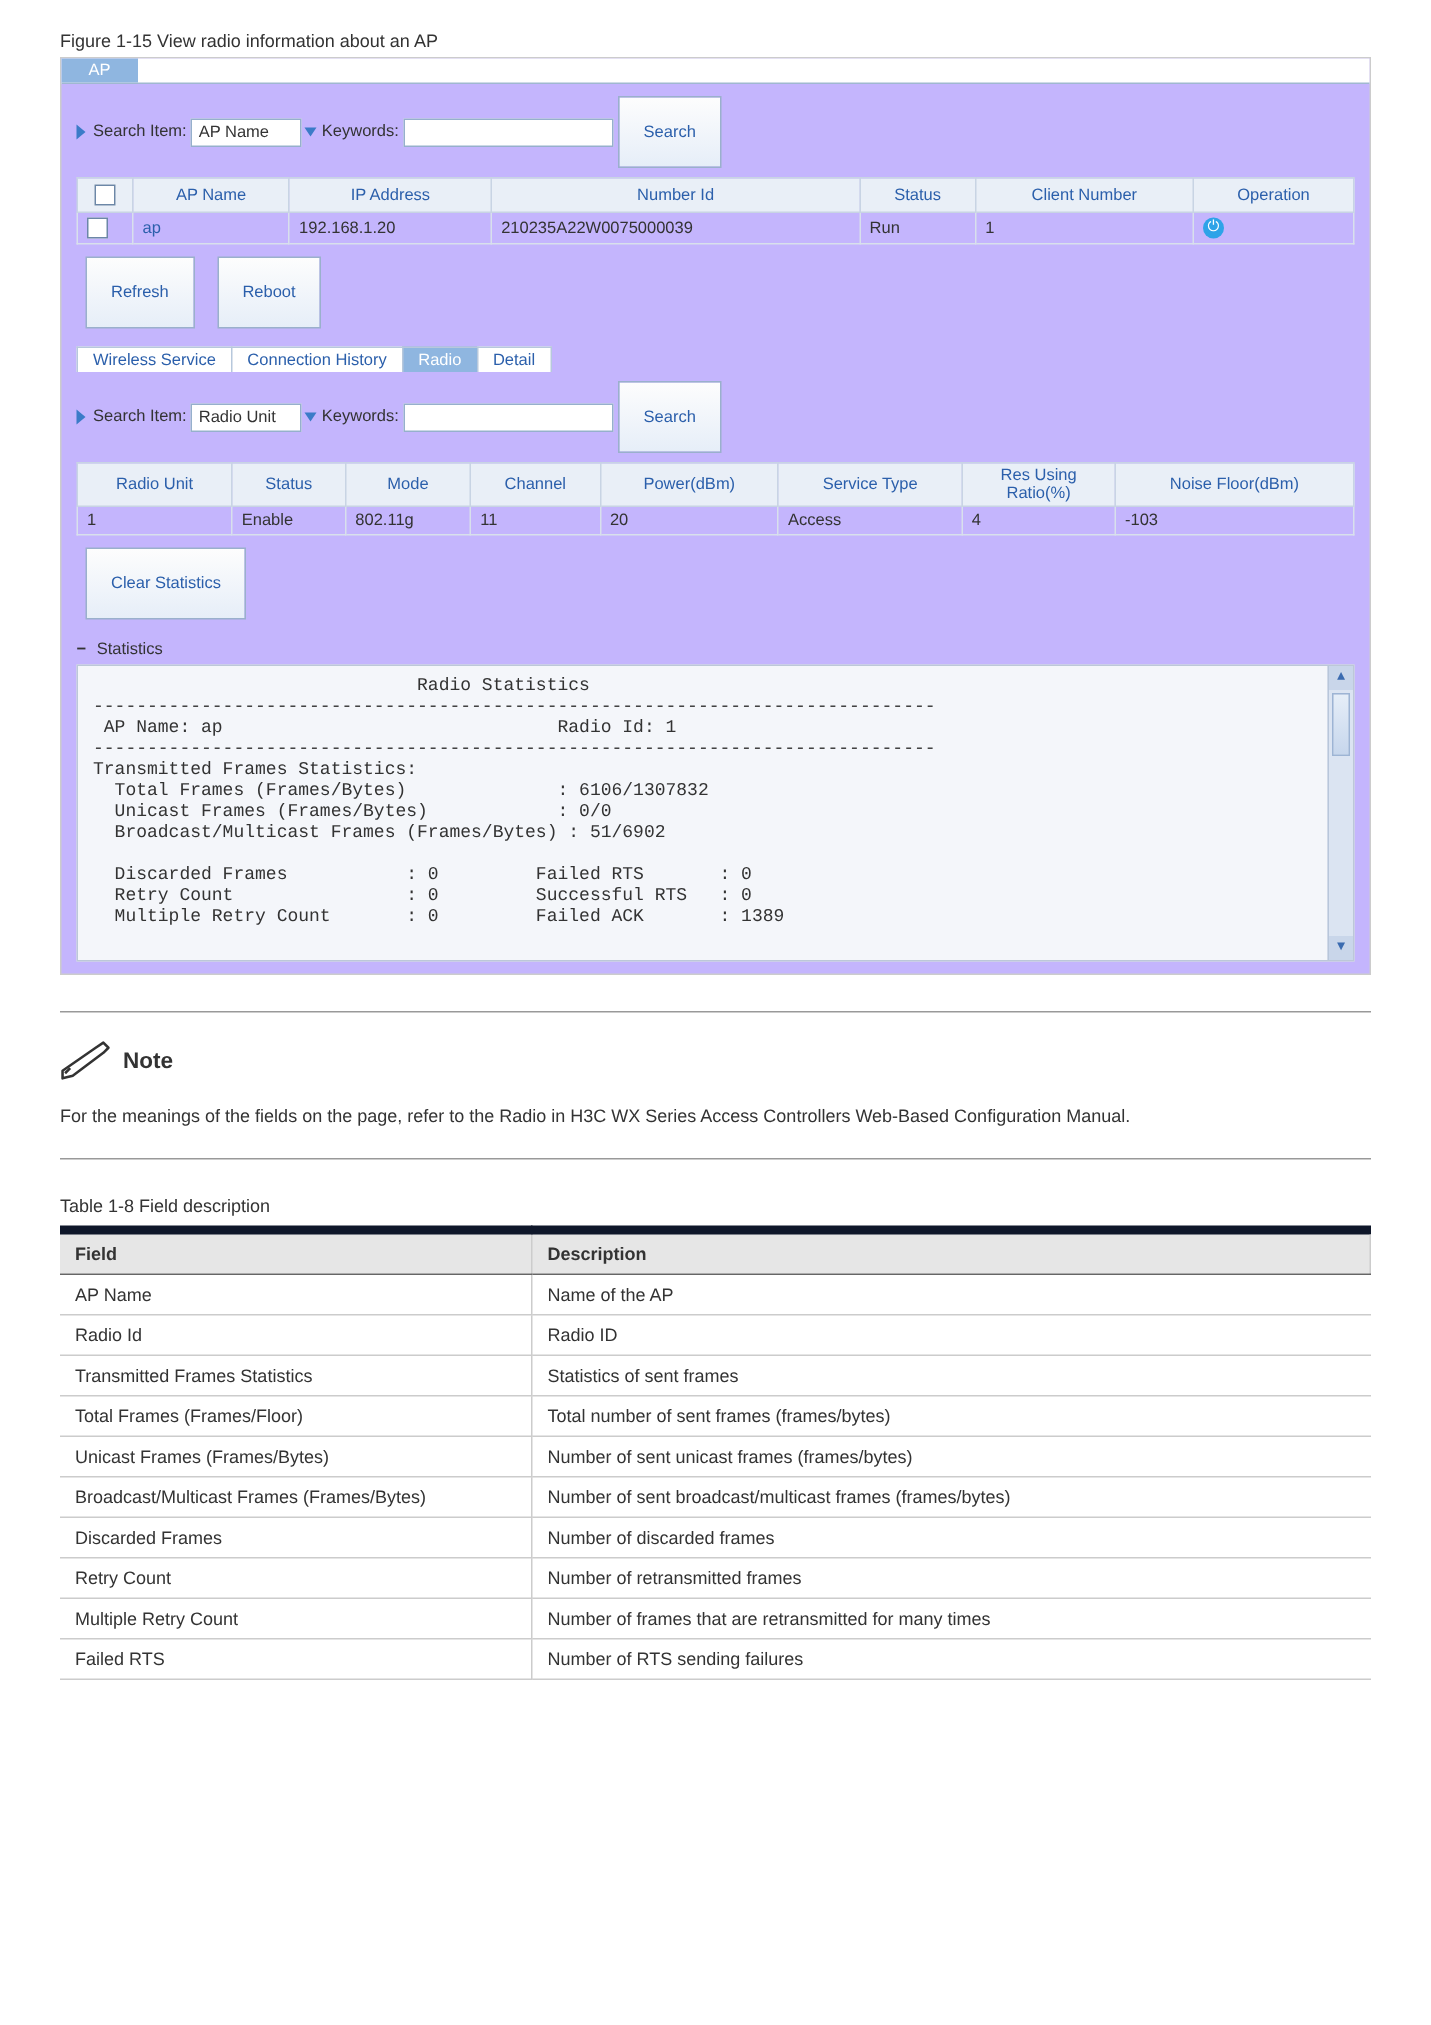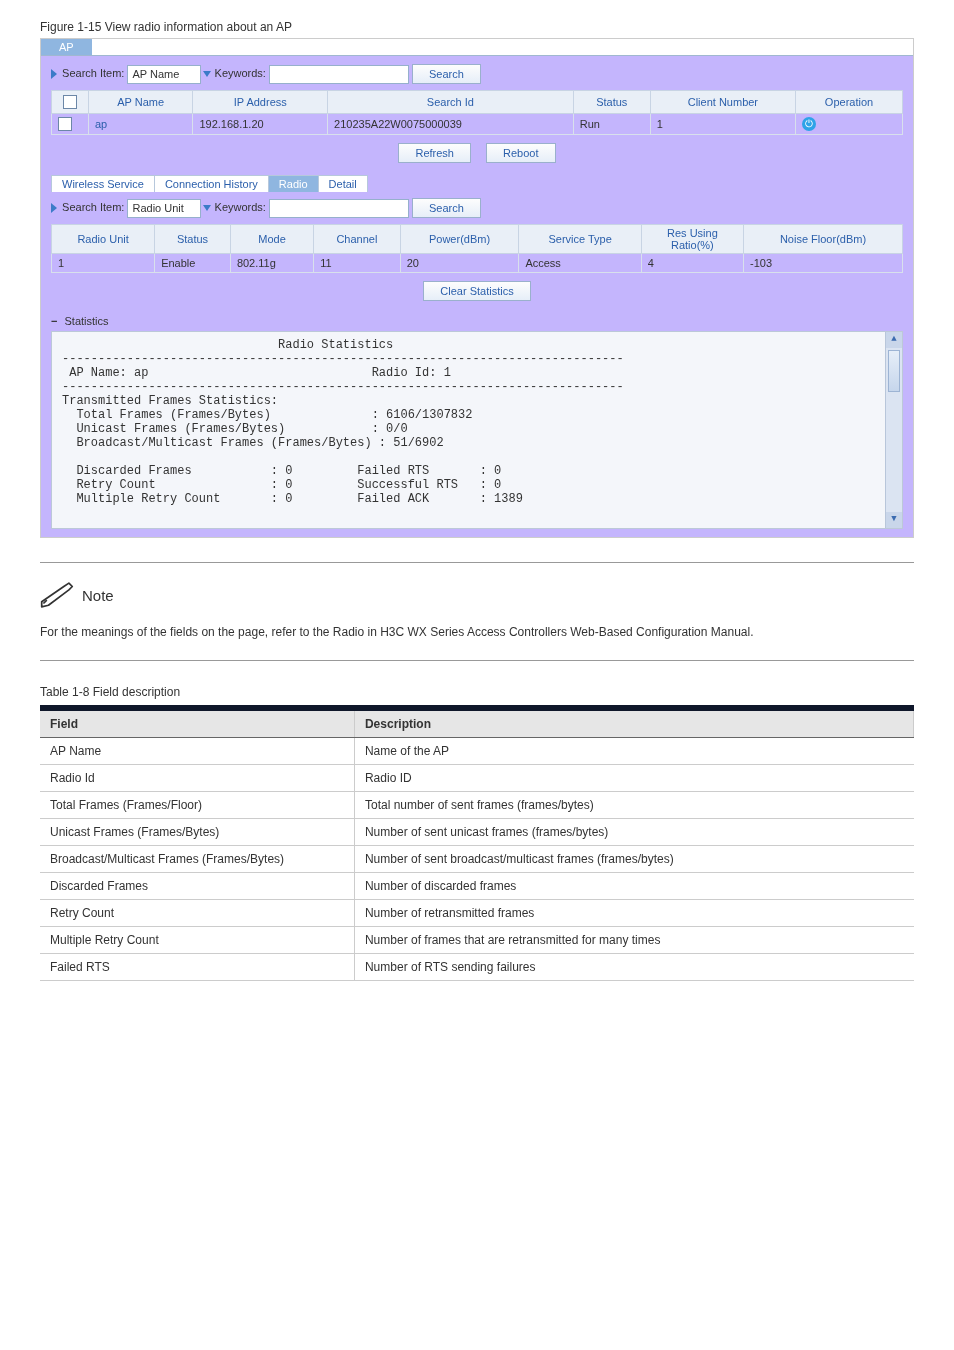--- a/index.html
+++ b/index.html
@@ -70,21 +70,21 @@
     vertical-align: middle;
     display: inline-block;
     background: #fff;
     min-width: 130px;
   }
   .btn {
     display: inline-block;
     background: linear-gradient(#fdfdfd,#e6eef8);
     border: 1px solid #9ab0cc;
     color: #2b5fab;
-    padding: 0 16px;
+    padding: 14px 16px;
     height: 18px;
     line-height: 18px;
     font-size: 11px;
     vertical-align: middle;
     cursor: pointer;
   }
   table.datagrid {
     border-collapse: collapse;
     width: 100%;
     font-size: 11px;
@@ -104,21 +104,21 @@
     padding: 3px 6px;
   }
   .checkbox {
     display: inline-block;
     width: 12px; height: 12px;
     border: 1px solid #6c87a7;
     background: #fff;
     vertical-align: middle;
   }
   .linkcell { color: #2b5fab; }
-  .btnrow { text-align: center; padding: 8px 0; }
+  .btnrow { text-align: left; padding: 8px 0; }
   .btnrow .btn { margin: 0 6px; }
   .subtabs { margin-top: 4px; text-decoration: underline; }
   .subtabs .stab {
     display: inline-block;
     border: 1px solid #b7c8dc;
     border-bottom: none;
     padding: 2px 10px;
     color: #2b5fab;
     background: #fff;
     font-size: 11px;
@@ -184,21 +184,21 @@
   .notehead {
     display: flex;
     align-items: center;
     gap: 8px;
     margin-bottom: 8px;
   }
   .notehead .noteicon {
     width: 34px; height: 28px;
   }
   .notehead .noteicon svg { width: 100%; height: 100%; }
-  .notehead .notetxt { font-family: "Comic Sans MS", cursive, Arial; font-size: 15px; font-weight: normal; }
+  .notehead .notetxt { font-family: "Comic Sans MS", cursive, Arial; font-size: 15px; font-weight: bold; }
   .notebody { font-size: 12px; line-height: 1.55; margin-top: 14px; }
   .tblcap { font-size: 12px; margin: 24px 0 6px; }
   table.desc {
     border-collapse: collapse;
     width: 100%;
     font-size: 12px;
     border-top: 6px solid #0f172a;
     border-bottom: 1px solid #666;
   }
   table.desc th, table.desc td {
@@ -238,21 +238,21 @@
       <span class="textinput"></span>
       <span class="btn">Search</span>
     </div>
 
     <table class="datagrid">
       <tbody>
           <tr>
         <th style="width:24px"><span class="checkbox"></span></th>
         <th>AP Name</th>
         <th>IP Address</th>
-        <th>Search Id</th>
+        <th>Number Id</th>
         <th>Status</th>
         <th>Client Number</th>
         <th>Operation</th>
       </tr>
       <tr>
         <td><span class="checkbox"></span></td>
         <td class="linkcell">ap</td>
         <td>192.168.1.20</td>
         <td>210235A22W0075000039</td>
         <td>Run</td>
@@ -363,20 +363,24 @@
   </tr>
   <tr>
         <td class="left">AP Name</td>
         <td>Name of the AP</td>
       </tr>
   <tr>
         <td class="left">Radio Id</td>
         <td>Radio ID</td>
       </tr>
   <tr>
+        <td class="left">Transmitted Frames Statistics</td>
+        <td>Statistics of sent frames</td>
+      </tr>
+  <tr>
         <td class="left">Total Frames (Frames/Floor)</td>
         <td>Total number of sent frames (frames/bytes)</td>
       </tr>
   <tr>
         <td class="left">Unicast Frames (Frames/Bytes)</td>
         <td>Number of sent unicast frames (frames/bytes)</td>
       </tr>
   <tr>
         <td class="left">Broadcast/Multicast Frames (Frames/Bytes)</td>
         <td>Number of sent broadcast/multicast frames (frames/bytes)</td>

